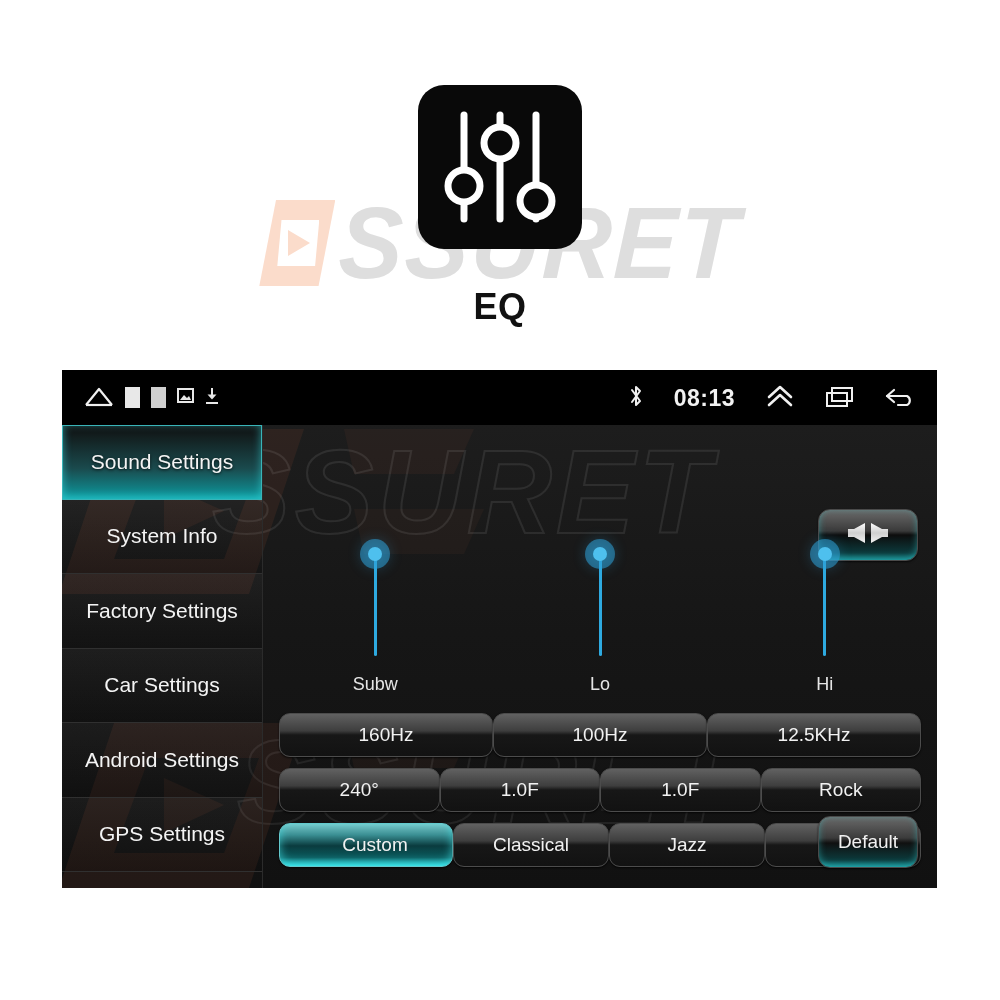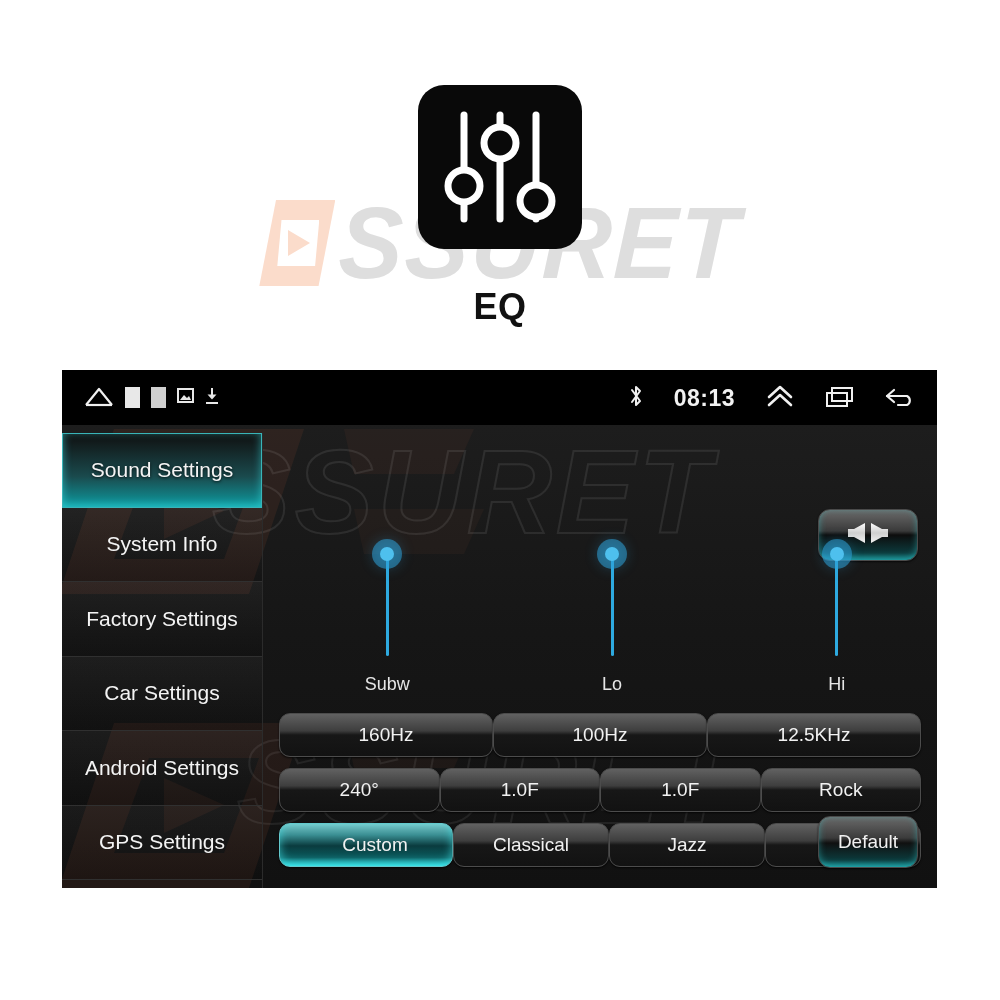--- a/index.html
+++ b/index.html
@@ -102,21 +102,21 @@
   }
   .brown-wm {
     position: absolute; pointer-events: none; user-select: none;
     opacity: .40;
   }
   .bw1 { left: -8px; top: -6px; }
   .bw2 { left: -8px; top: 288px; }
 
   
   .sidebar {
-    position: absolute; left: 0; top: 8px; width: 201px; height: 463px;
+    position: absolute; left: 0; top: 0; width: 201px; height: 463px;
     border-right: 1px solid #2b2b2b;
     z-index: 3;
   }
   .side-item {
     height: 74.5px; display: flex; align-items: center; justify-content: center;
     color: #f4f4f4; font-size: 21px;
     border-bottom: 1px solid #303030;
     position: relative;
     background: linear-gradient(180deg, rgba(255,255,255,0.035) 0%, rgba(0,0,0,0.15) 100%);
   }
@@ -138,21 +138,21 @@
     position: absolute; right: 19px; top: 84px;
     width: 100px; height: 52px; border-radius: 12px;
     background: linear-gradient(180deg,#6a6a6a 0%, #3a3a3a 42%, #0d0d0d 50%, #0c3a3c 86%, #11787c 100%);
     border: 1px solid #4a4a4a;
     display: flex; align-items: center; justify-content: center;
     box-shadow: inset 0 -2px 7px rgba(60,220,225,.45), 0 1px 2px rgba(0,0,0,.7);
   }
 
   
   .sliders {
-    position: absolute; left: 12px; top: 120px; width: 100%; height: 150px;
+    position: absolute; left: 0; top: 120px; width: 100%; height: 150px;
     display: flex;
   }
   .slider-col {
     flex: 1; display: flex; flex-direction: column; align-items: center;
     position: relative;
   }
   .slider-track {
     position: relative; width: 3px; height: 100px;
     background: #2eaae0;
     margin-top: 12px;

